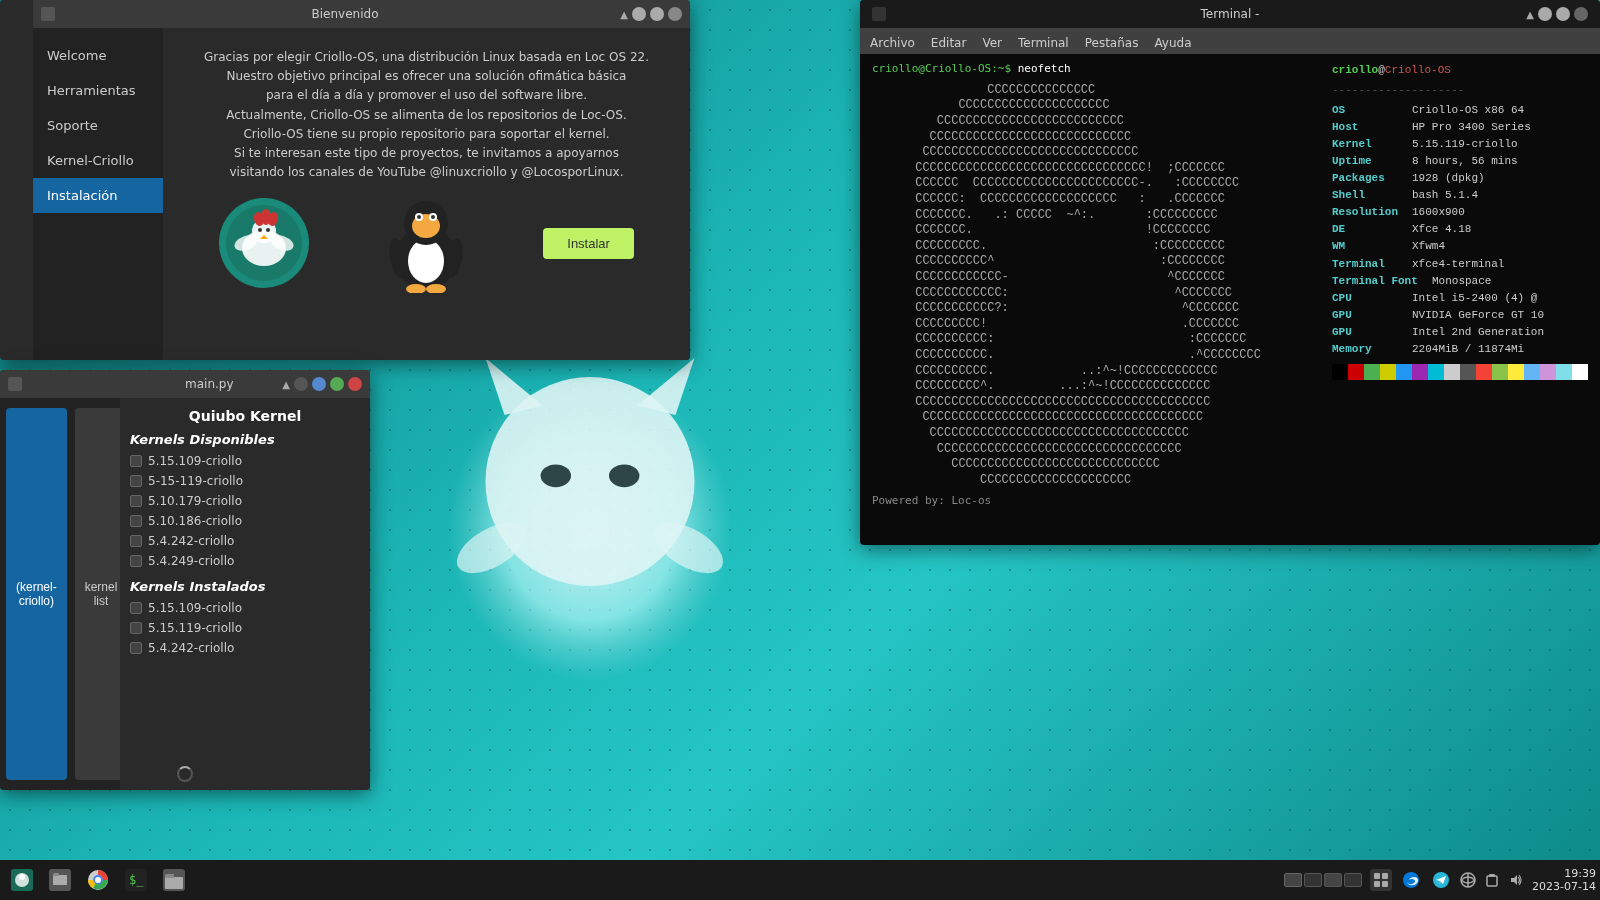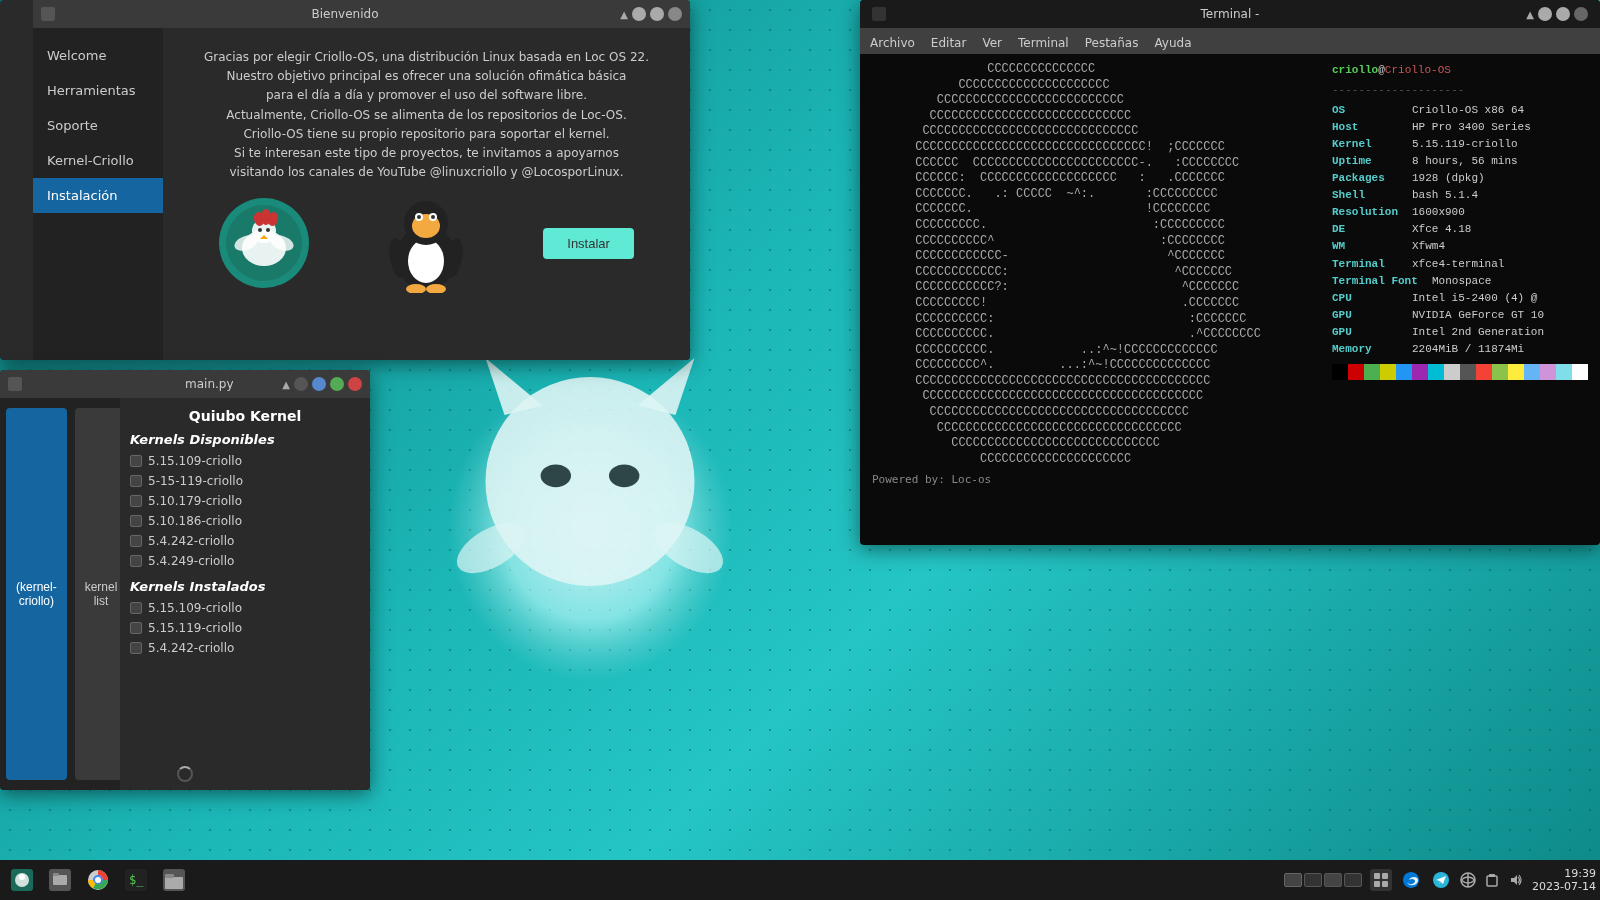--- a/index.html
+++ b/index.html
@@ -182,21 +182,21 @@
     .penguin-logo {
       width: 90px;
       height: 90px;
       display: flex;
       align-items: center;
       justify-content: center;
     }
 
     .install-btn {
       padding: 8px 24px;
-      background: #5eead4;
+      background: #bef264;
       border: none;
       border-radius: 4px;
       cursor: pointer;
       font-size: 13px;
       color: #333;
     }
 
     
     .kernel-window {
       top: 370px;
@@ -654,20 +654,24 @@
         <span>Archivo</span>
         <span>Editar</span>
         <span>Ver</span>
         <span>Terminal</span>
         <span>Pestañas</span>
         <span>Ayuda</span>
       </div>
     </div>
     <div class="terminal-body">
       <div class="terminal-left">
+        <div style="font-family:monospace;font-size:11px;color:#888;margin-bottom:6px;">
+          <span style="color:#55cc55;">criollo@Criollo-OS:~$</span>
+          <span style="color:#fff;"> neofetch</span>
+        </div>
         <div class="c-art">                CCCCCCCCCCCCCCC
             CCCCCCCCCCCCCCCCCCCCC
          CCCCCCCCCCCCCCCCCCCCCCCCCC
         CCCCCCCCCCCCCCCCCCCCCCCCCCCC
        CCCCCCCCCCCCCCCCCCCCCCCCCCCCCC
       CCCCCCCCCCCCCCCCCCCCCCCCCCCCCCCC!  ;CCCCCCC
       CCCCCC  CCCCCCCCCCCCCCCCCCCCCCC-.   :CCCCCCCC
       CCCCCC:  CCCCCCCCCCCCCCCCCCC   :   .CCCCCCC
       CCCCCCC.   .: CCCCC  ~^:.       :CCCCCCCCC
       CCCCCCC.                        !CCCCCCCC

